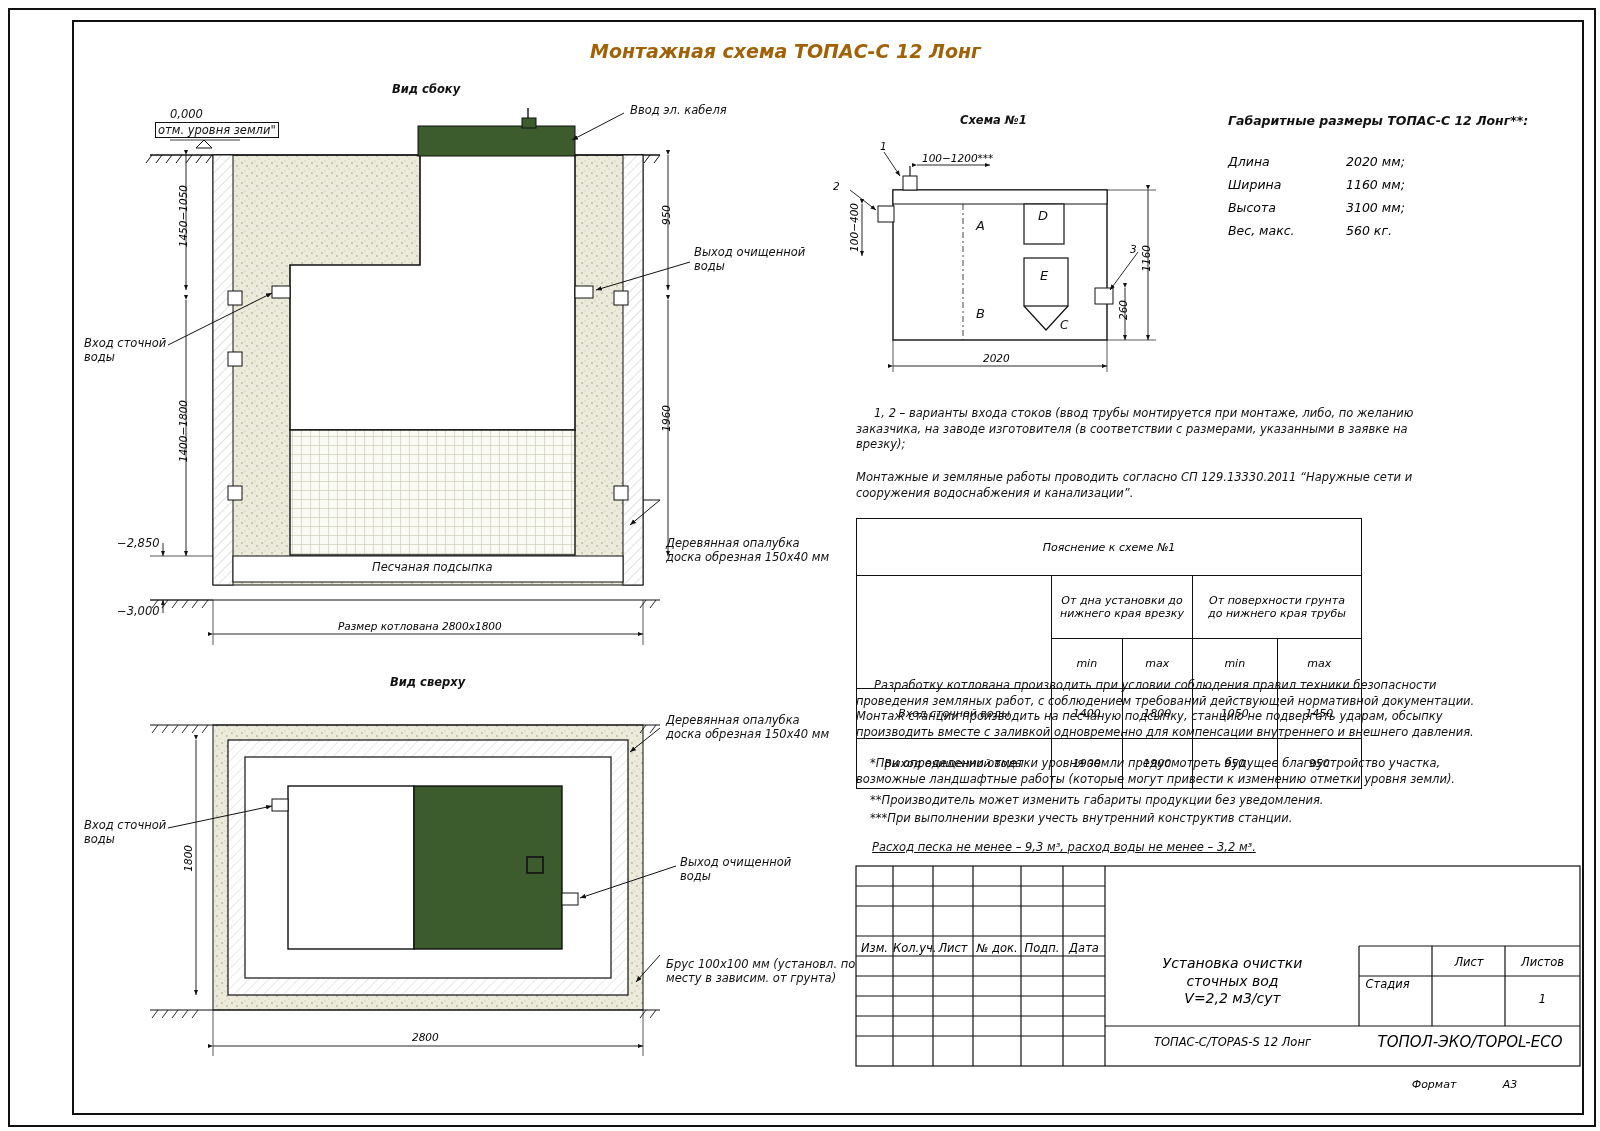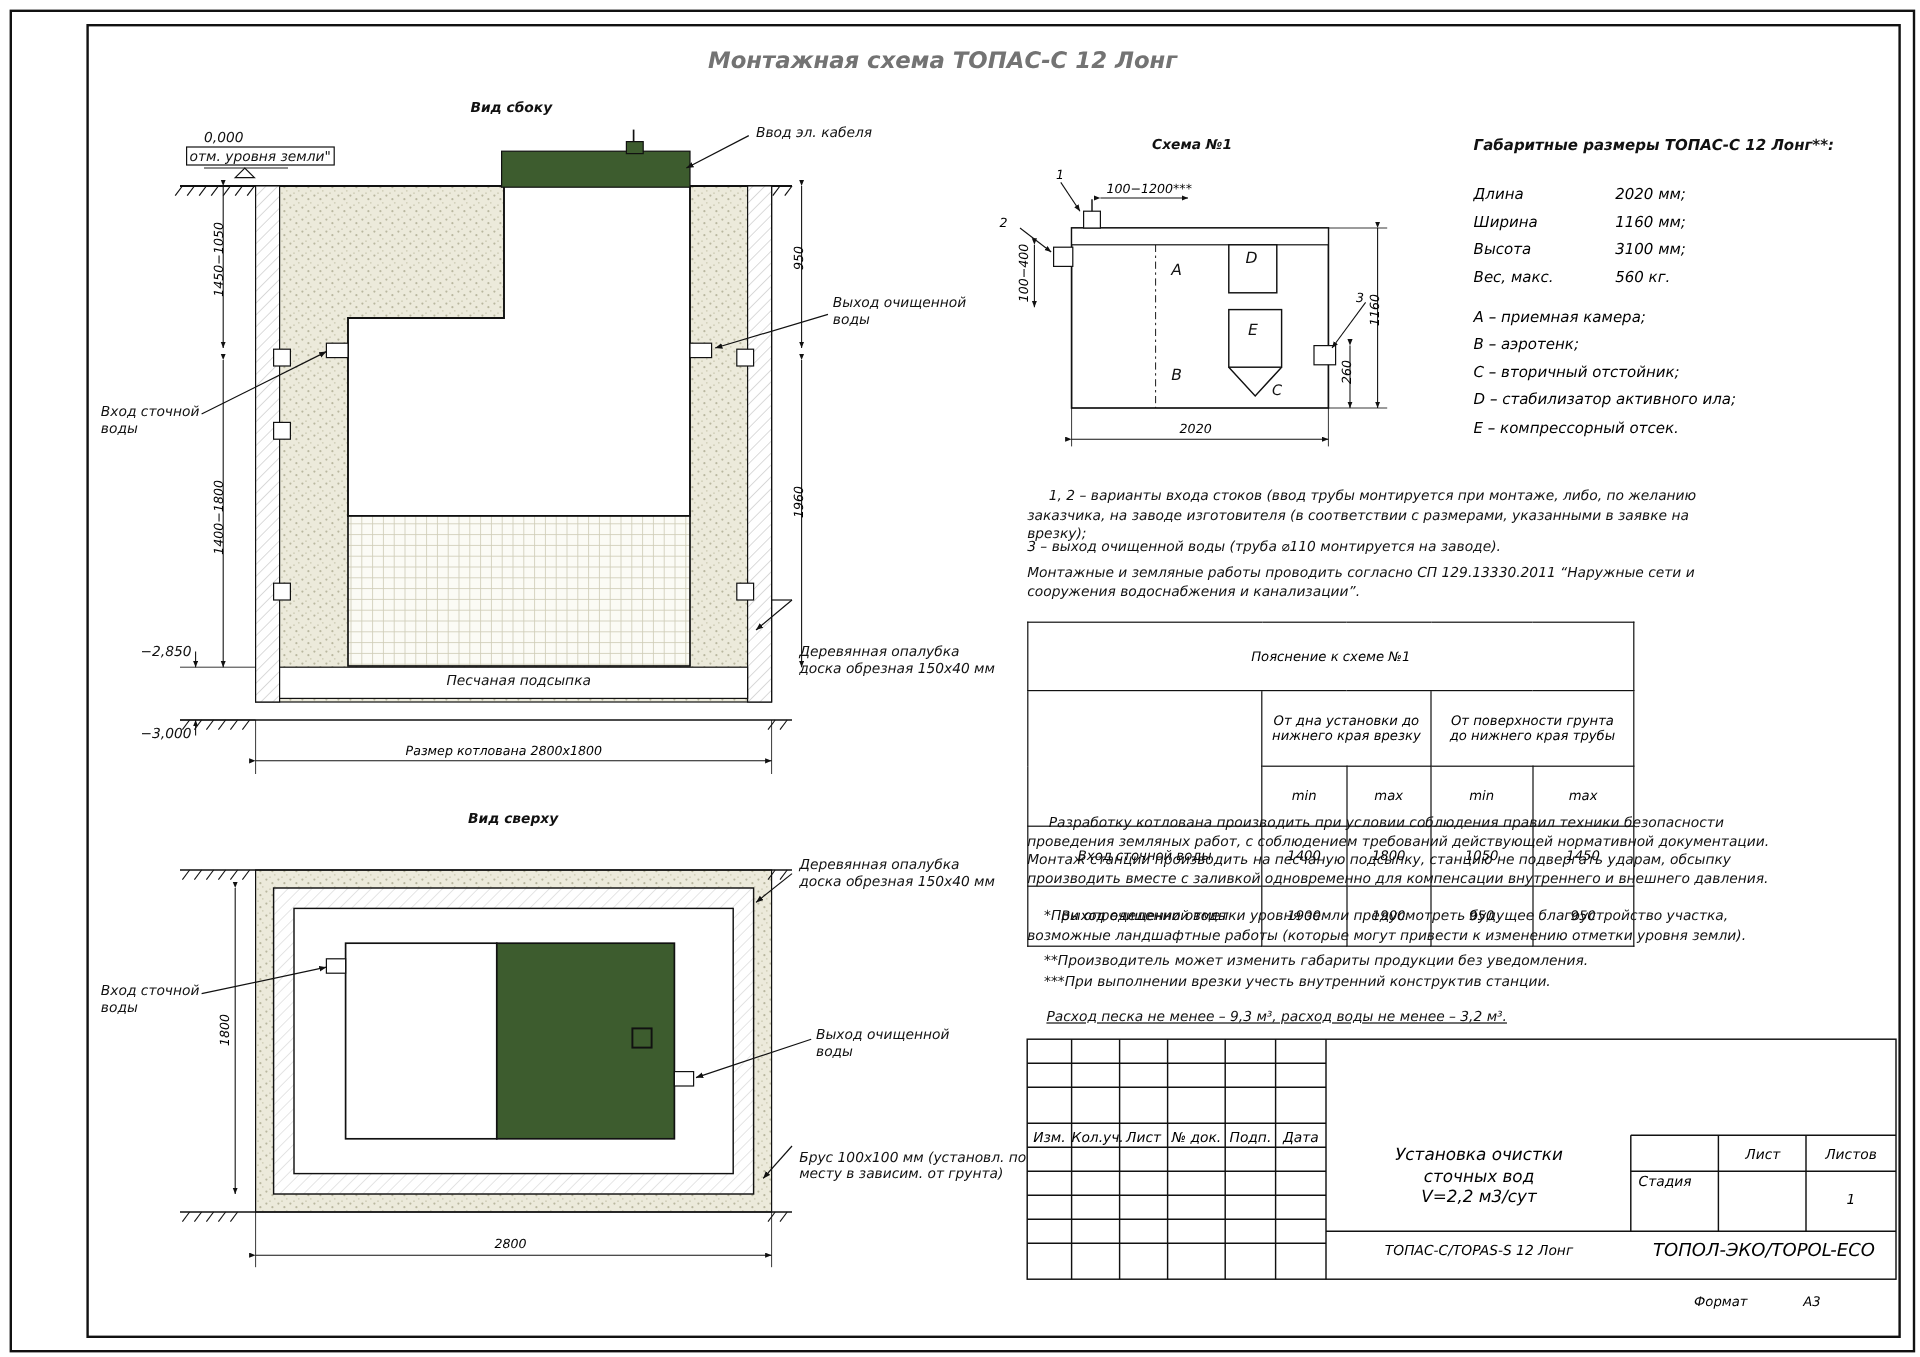--- a/index.html
+++ b/index.html
@@ -1,21 +1,21 @@
 <!DOCTYPE html>
 <html><head>
 <meta charset="utf-8">
 <style>
   html,body{margin:0;padding:0;background:#ffffff;}
   body{font-family:"DejaVu Sans", sans-serif;}
   #sheet{position:relative;width:1600px;height:1131px;background:#fff;overflow:hidden;}
   .frame-outer{position:absolute;left:8px;top:8px;width:1584px;height:1115px;border:2px solid #111;}
   .frame-inner{position:absolute;left:72px;top:20px;width:1508px;height:1091px;border:2px solid #111;}
   .ttl{position:absolute;font-style:italic;}
-  .title-main{left:590px;top:40px;font-size:19px;font-weight:bold;color:#737373;}
+  .title-main{left:590px;top:40px;font-size:19px;font-weight:bold;color:#a16207;}
   .sub{font-size:14px;font-weight:bold;}
   .lbl{position:absolute;font-size:11.5px;font-style:italic;color:#111;line-height:1.25;}
   .lbl-b{font-weight:bold;}
   .vert{writing-mode:vertical-rl;transform:rotate(180deg);}
   svg{position:absolute;left:0;top:0;width:1600px;height:1131px;pointer-events:none;}
   table{border-collapse:collapse;}
   .tbl1{position:absolute;left:856px;top:518px;font-size:11px;font-style:italic;}
   .tbl1 td,.tbl1 th{border:1px solid #111;padding:18px 4px;text-align:center;font-weight:normal;}
   .notes{position:absolute;font-size:11.5px;font-style:italic;line-height:1.35;color:#111;}
   .dim{position:absolute;font-size:10.5px;font-style:italic;}
@@ -272,30 +272,22 @@
   <div class="lbl" style="left:1038px;top:208px;font-size:13px;">D</div>
   <div class="lbl" style="left:1040px;top:268px;font-size:13px;">E</div>
 
   <div class="lbl lbl-b" style="left:1228px;top:113px;font-size:12.5px;">Габаритные размеры ТОПАС-С 12 Лонг**:</div>
   <div style="position:absolute;left:1228px;top:150px;font-size:12.5px;font-style:italic;line-height:1.85;">
     <div><span style="display:inline-block;width:118px;">Длина</span><span>2020 мм;</span></div>
     <div><span style="display:inline-block;width:118px;">Ширина</span><span>1160 мм;</span></div>
     <div><span style="display:inline-block;width:118px;">Высота</span><span>3100 мм;</span></div>
     <div><span style="display:inline-block;width:118px;">Вес, макс.</span><span>560 кг.</span></div>
   </div>
-  <div style="position:absolute;left:1228px;top:252px;font-size:12.5px;font-style:italic;line-height:1.85;">
-    <div>A – приемная камера;</div>
-    <div>B – аэротенк;</div>
-    <div>C – вторичный отстойник;</div>
-    <div>D – стабилизатор активного ила;</div>
-    <div>E – компрессорный отсек.</div>
-  </div>
 
   <div class="notes" style="left:856px;top:406px;width:602px;text-indent:18px;">1, 2 – варианты входа  стоков (ввод трубы монтируется при монтаже, либо, по желанию заказчика, на заводе изготовителя (в соответствии с размерами, указанными в заявке на врезку);</div>
-  <div class="notes" style="left:856px;top:448px;width:602px;">3 – выход очищенной воды (труба ⌀110 монтируется на заводе).</div>
   <div class="notes" style="left:856px;top:470px;width:620px;">Монтажные и земляные работы проводить согласно СП 129.13330.2011 “Наружные сети и сооружения водоснабжения и канализации”.</div>
 
   <table class="tbl1">
     <tbody>
         <tr>
       <td colspan="5" style="height:20px;">Пояснение к схеме №1</td>
     </tr>
     <tr>
       <td rowspan="2" style="width:186px;"></td>
       <td colspan="2" style="width:132px;white-space:pre-line;">От дна установки до

